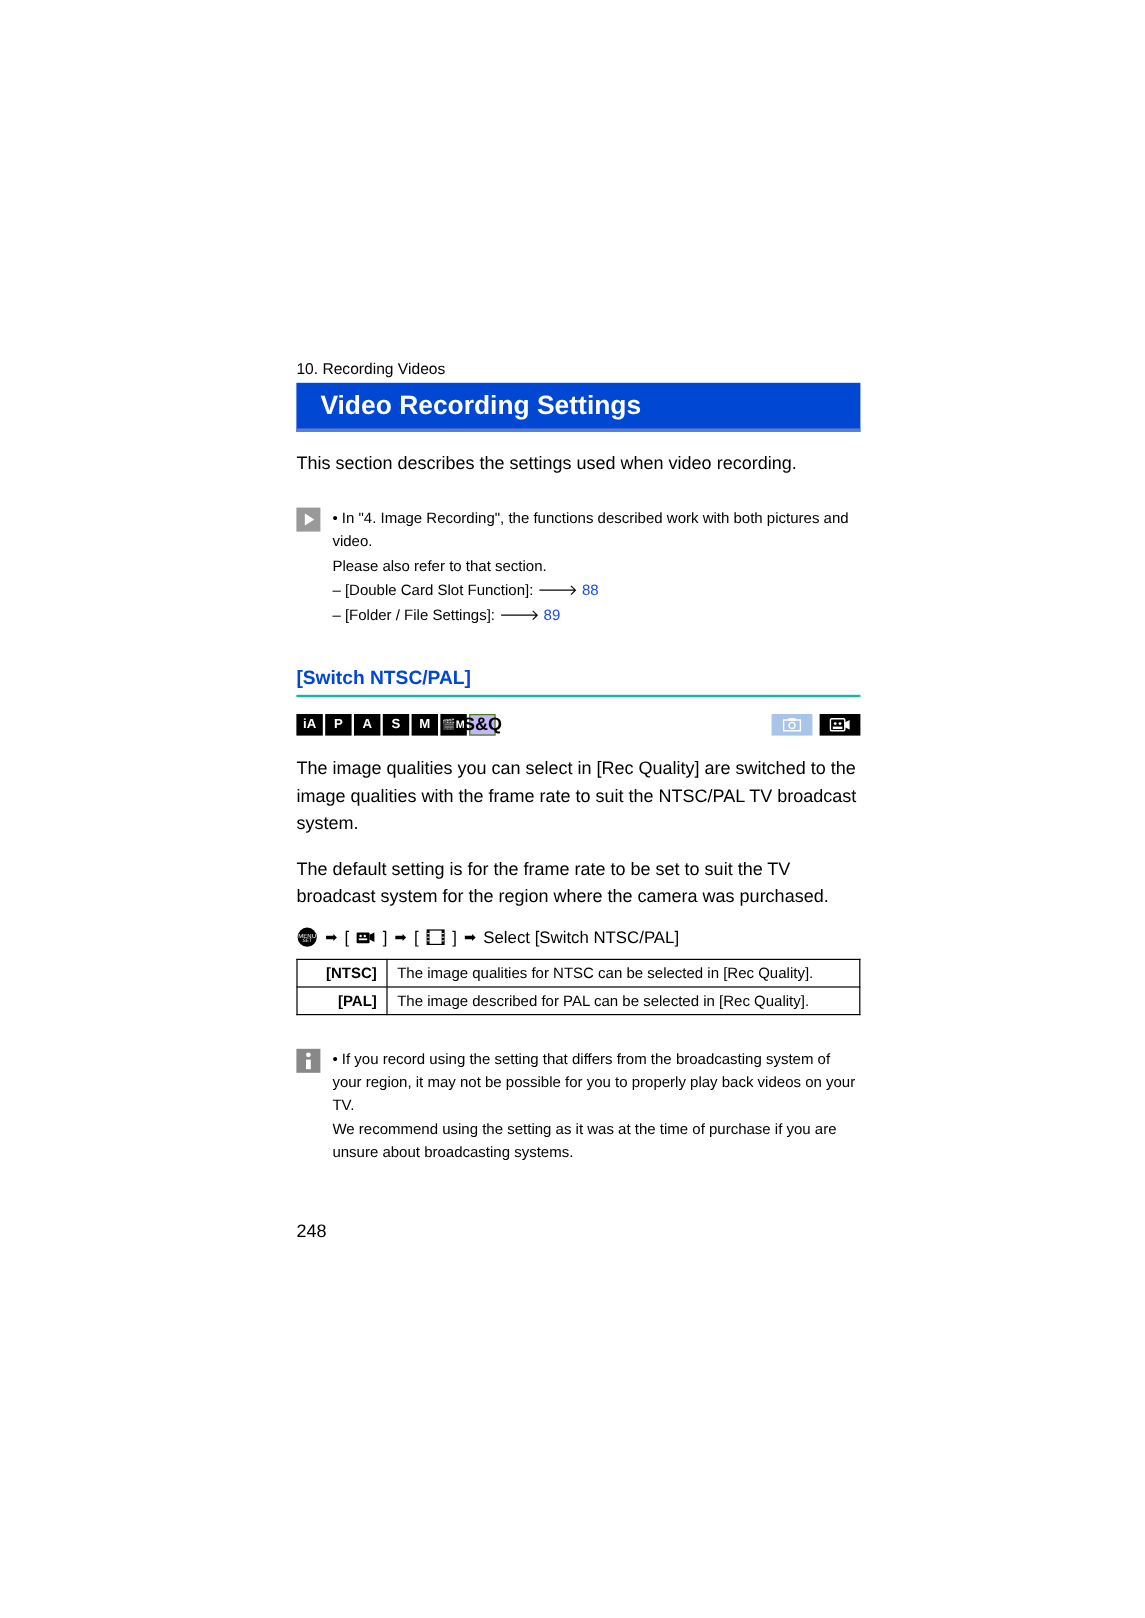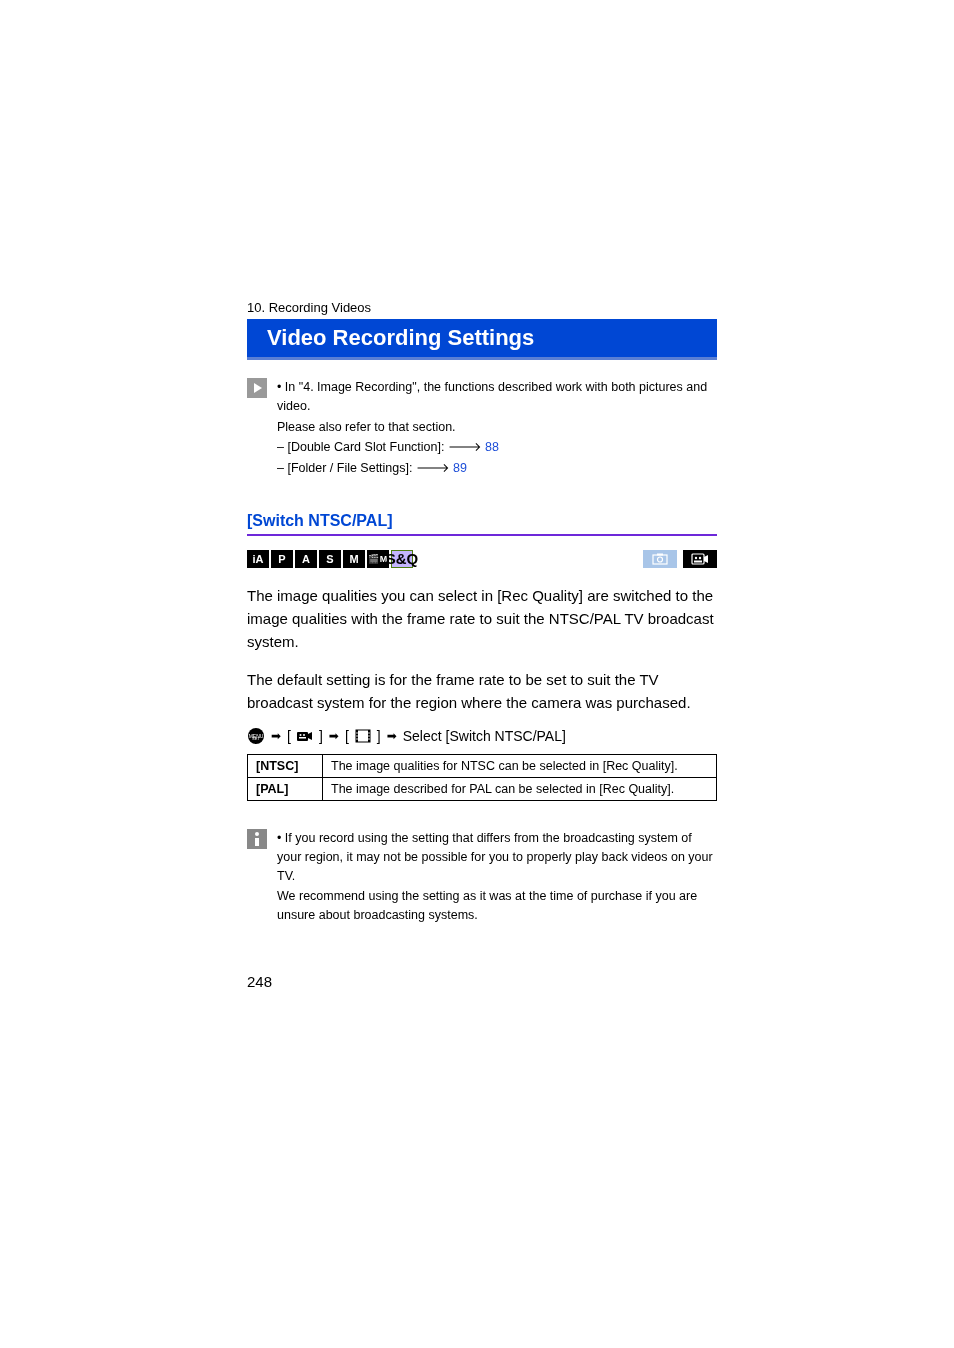--- a/index.html
+++ b/index.html
@@ -11,49 +11,50 @@
     .note-block { display: flex; gap: 10px; margin-bottom: 32px; }
     .note-icon { width: 20px; height: 20px; background: #999; display: flex; align-items: center; justify-content: center; flex-shrink: 0; }
     .note-icon.arrow::before { content: ""; width: 0; height: 0; border-left: 8px solid #fff; border-top: 5px solid transparent; border-bottom: 5px solid transparent; margin-left: 2px; }
     .note-icon.info { background: #888; position: relative; }
     .note-icon.info::before { content: ""; position: absolute; top: 3px; left: 8px; width: 4px; height: 4px; background: #fff; border-radius: 50%; }
     .note-icon.info::after { content: ""; position: absolute; top: 9px; left: 8px; width: 4px; height: 8px; background: #fff; }
     .note-text { font-size: 12.5px; line-height: 1.5; flex: 1; }
     .note-text .link { color: #1d4ed8; }
     .bullet-line { margin-bottom: 2px; }
     .dash-line { margin-bottom: 2px; }
-    .subheading { color: #0047d4; font-weight: bold; font-size: 16px; border-bottom: 2px solid #6d28d9; padding-bottom: 4px; margin-bottom: 14px; }
+    .subheading { color: #0047d4; font-weight: bold; font-size: 16px; border-bottom: 2px solid #14b8a6; padding-bottom: 4px; margin-bottom: 14px; }
     .mode-row { display: flex; justify-content: space-between; align-items: flex-end; margin-bottom: 16px; }
     .mode-badges { display: flex; gap: 2px; }
     .badge { display: inline-flex; align-items: center; justify-content: center; width: 22px; height: 18px; font-size: 11px; font-weight: bold; }
     .badge.dark { background: #000; color: #fff; }
     .badge.outline { background: #c4b5fd; color: #000; border: 1px solid #4d7c0f; box-sizing: border-box; font-size: 15px; }
     .right-badges { display: flex; gap: 6px; }
     .rbadge { width: 34px; height: 18px; display: flex; align-items: center; justify-content: center; }
     .rbadge.light { background: #a8c5e8; }
     .rbadge.dark { background: #000; }
     .rbadge svg { display: block; }
     .body-text { font-size: 15px; line-height: 1.55; margin-bottom: 14px; }
     .menu-path { font-size: 14px; margin: 14px 0 10px; display: flex; align-items: center; gap: 6px; flex-wrap: wrap; }
     .menu-path .arrow-sep { font-size: 12px; }
     .menu-path .mbadge { display: inline-flex; align-items: center; justify-content: center; height: 16px; }
     table.opts { width: 100%; border-collapse: collapse; font-size: 12.5px; margin-bottom: 28px; }
     table.opts td { border: 1px solid #000; padding: 4px 8px; }
-    table.opts td:first-child { text-align: left; font-weight: bold; width: 75px; }
+    table.opts td:first-child { text-align: right; font-weight: bold; width: 75px; }
     .page-num { font-size: 15px; margin-top: 46px; }
   </style>
 </head>
 <body>
 
 <div class="page">
 
   <div class="chapter">10. Recording Videos</div>
 
   <div class="title-bar">Video Recording Settings</div>
 
+  <div class="intro">This section describes the settings used when video recording.</div>
 
   <div class="note-block">
     <div class="note-icon arrow"></div>
     <div class="note-text">
       <div class="bullet-line">• In "4. Image Recording", the functions described work with both pictures and video.</div>
       <div class="bullet-line">Please also refer to that section.</div>
       <div class="dash-line">
         <span>– [Double Card Slot Function]: </span>
         <span>🡒 </span>
         <span class="link">88</span>

